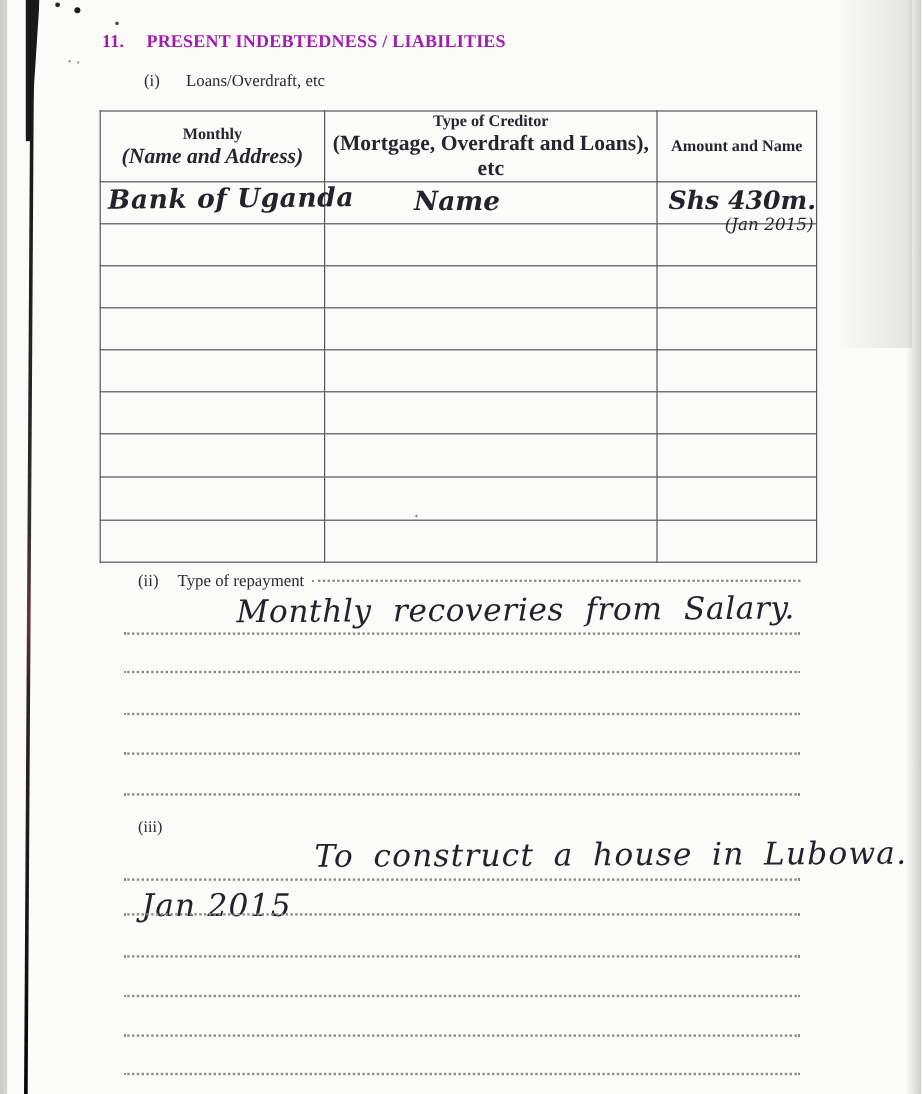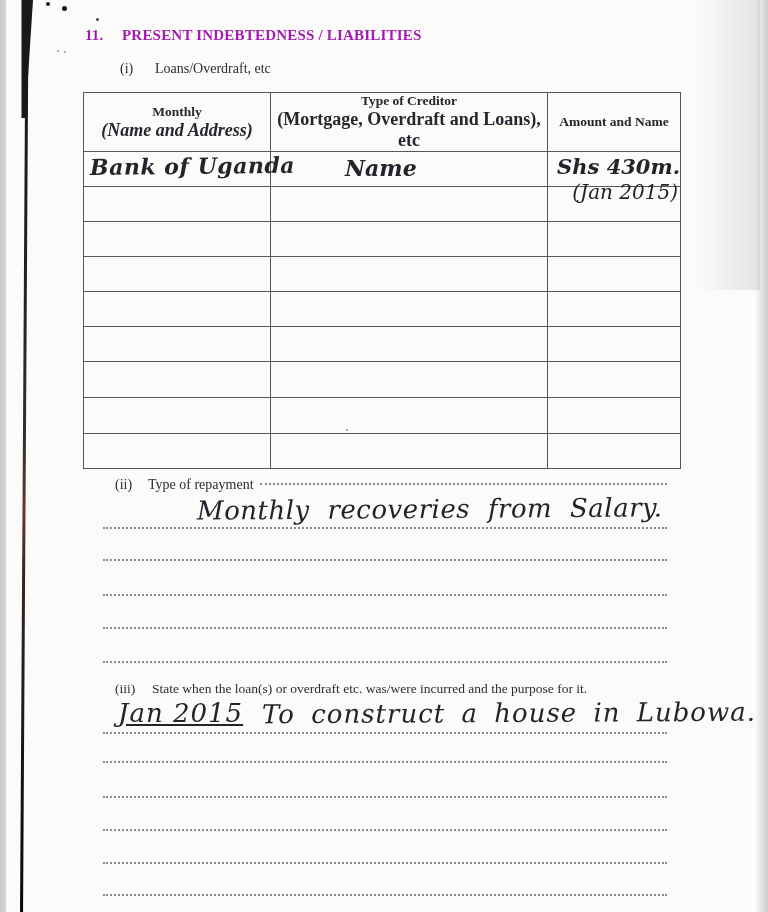--- a/index.html
+++ b/index.html
@@ -40,24 +40,24 @@
   table.liab td,table.liab th{border:1.4px solid #55555a;padding:0;overflow:visible;}
   table.liab th{height:46px;font-size:13.5px;font-weight:bold;color:#26262e;vertical-align:middle;}
   table.liab td{height:34px;vertical-align:top;}
   .th-sub{font-size:18px;font-weight:bold;}
   .th-sub.it{font-style:italic;}
   
   .hw{font-family:"DejaVu Serif",serif;font-style:italic;color:#23232b;white-space:nowrap;}
   .hw-creditor{font-size:22px;padding:1px 0 0 6px;letter-spacing:0.5px;transform:rotate(-0.6deg);}
   .hw-type{font-size:22px;padding:3px 0 0 74px;}
   .hw-amount{font-size:21px;padding:2px 0 0 8px;text-align:right;}
-  .hw-date2{font-size:20px;text-align:right;padding:0 2px 0 0;margin-top:-7px;}
+  .hw-date2{font-size:14px;text-align:right;padding:0 2px 0 0;margin-top:-7px;}
   .hw-line-ii{position:absolute;left:197px;top:494px;font-size:26px;letter-spacing:0.5px;
     word-spacing:9px;transform:rotate(-0.4deg);}
-  .hw-iii-date{position:absolute;left:118px;top:698px;font-size:26px;letter-spacing:1px;text-decoration:underline;}
+  .hw-iii-date{position:absolute;left:118px;top:740px;font-size:26px;letter-spacing:1px;}
   .hw-iii-purpose{position:absolute;left:262px;top:698px;font-size:26px;letter-spacing:1px;
     word-spacing:7px;transform:rotate(-0.3deg);}
   
   .dots{position:absolute;left:103px;width:564px;height:0;border-bottom:2px dotted #8b8b89;}
   .leader-row{position:absolute;top:477px;left:115px;width:552px;display:flex;font-size:14px;align-items:center;}
   .leader-row .lbl{width:33px;flex:none;}
   .leader-row .ttl{flex:none;margin-right:6px;}
   .leader-row .leader{flex:1;border-bottom:2px dotted #8b8b89;margin-bottom:3px;}
   .sub-iii{position:absolute;top:681px;left:115px;width:560px;font-size:13.5px;display:flex;}
   .sub-iii .lbl{width:37px;flex:none;}
@@ -218,21 +218,20 @@
   </div>
   <div class="hw hw-line-ii">Monthly recoveries from Salary.</div>
   <div class="dots" style="top:527px;"></div>
   <div class="dots" style="top:559px;"></div>
   <div class="dots" style="top:594px;"></div>
   <div class="dots" style="top:627px;"></div>
   <div class="dots" style="top:661px;"></div>
 
   <div class="sub-iii">
     <span class="lbl">(iii)</span>
-    <span>State when the loan(s) or overdraft etc. was/were incurred and the purpose for it.</span>
   </div>
   <div class="hw hw-iii-date">Jan 2015</div>
   <div class="hw hw-iii-purpose">To construct a house in Lubowa.</div>
   <div class="dots" style="top:732px;"></div>
   <div class="dots" style="top:761px;"></div>
   <div class="dots" style="top:796px;"></div>
   <div class="dots" style="top:829px;"></div>
   <div class="dots" style="top:862px;"></div>
   <div class="dots" style="top:894px;"></div>
 

